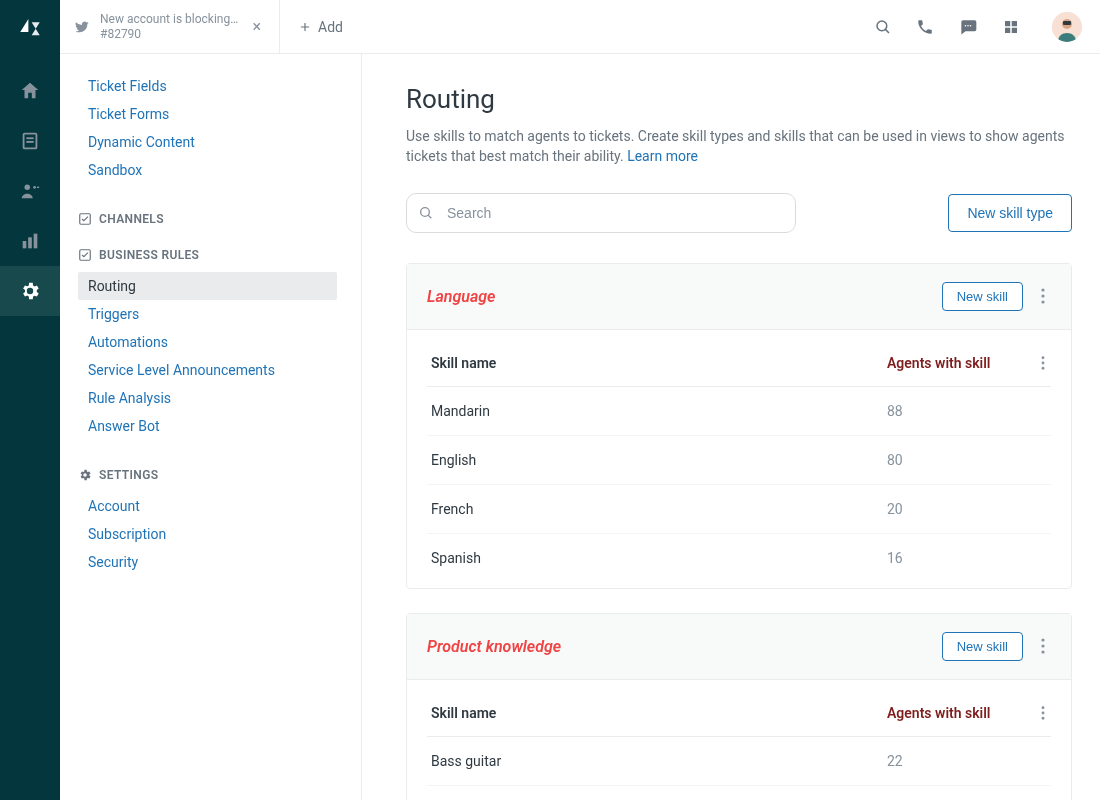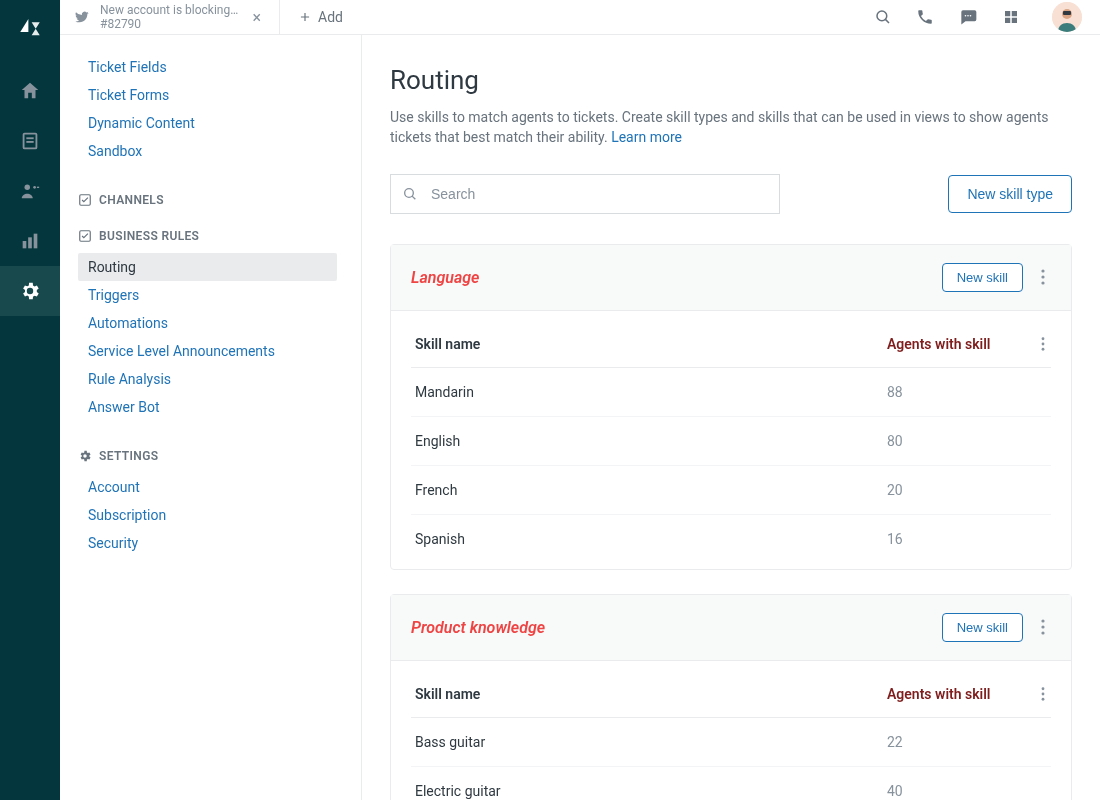--- a/index.html
+++ b/index.html
@@ -7,54 +7,54 @@
 .app { display: flex; height: 100%; }
 
 
 .rail { width: 60px; background: #03363d; display: flex; flex-direction: column; align-items: center; padding-top: 14px; flex-shrink: 0; }
 .rail-logo { width: 26px; height: 26px; display:flex; align-items:center; justify-content:center; margin-bottom: 26px; }
 .rail-item { width: 60px; height: 50px; display: flex; align-items: center; justify-content: center; color: #87929d; cursor: pointer; }
 .rail-item.active { background: #17494d; color: #fff; }
 .rail-item svg { width: 22px; height: 22px; }
 
 
-.topbar { height: 35px; border-bottom: 1px solid #e9ebed; display: flex; align-items: stretch; padding-right: 18px; }
+.topbar { height: 54px; border-bottom: 1px solid #e9ebed; display: flex; align-items: stretch; padding-right: 18px; }
 .tab { display: flex; align-items: center; gap: 10px; padding: 0 14px; border-right: 1px solid #e9ebed; max-width: 220px; }
 .tab-icon { color: #87929d; flex-shrink:0; }
 .tab-text { display:flex; flex-direction:column; line-height: 1.2; color:#87929d; font-size:12px; overflow:hidden; }
 .tab-text .line1 { white-space:nowrap; overflow:hidden; text-overflow:ellipsis; }
 .tab-close { color:#87929d; font-size:16px; padding:0 4px; cursor:pointer; }
 .add-tab { display:flex; align-items:center; gap:6px; color:#68737d; padding:0 18px; cursor:pointer; }
 .add-tab svg { width:14px; height:14px; }
 .topbar-spacer { flex:1; }
 .topbar-icons { display:flex; align-items:center; gap:24px; color:#68737d; }
 .topbar-icons .tbicon { cursor:pointer; display:flex; }
 .avatar { width:30px; height:30px; border-radius:50%; background:#f8e0d4; display:flex; align-items:center; justify-content:center; overflow:hidden; margin-left:8px; cursor:pointer; }
 
 
 .content { flex:1; display:flex; flex-direction:column; height:100%; }
-.body { flex:1; display:flex; overflow:hidden; }
+.body { flex:1; display:flex; overflow:hidden;gap:16px; }
 
 
 .sidebar { width: 302px; border-right:1px solid #e9ebed; overflow-y:auto; padding: 18px 0 40px 0; }
 .side-list { list-style:none; padding: 0 0 16px 18px; }
 .side-list li { padding: 6px 10px 6px 10px; font-size:14px; color:#1f73b7; cursor:pointer; border-radius:2px; margin-right:24px; }
 .side-list li.active { background:#e9ebed; color:#2f3941; }
 .side-heading { display:flex; align-items:center; gap:7px; color:#68737d; font-size:12px; font-weight:600; letter-spacing:0.03em; padding: 12px 0 10px 18px; }
 .side-heading svg { width:14px; height:14px; }
 
 
 .main { flex:1; overflow-y:auto; padding: 30px 28px 60px 28px; }
 .page-title { font-size:26px; font-weight:400; color:#2f3941; margin-bottom:12px; }
 .page-desc { color:#68737d; font-size:14px; line-height:1.45; max-width:660px; margin-bottom:26px; }
 .page-desc a { color:#1f73b7; text-decoration:none; }
 
 .search-row { display:flex; align-items:center; gap:16px; margin-bottom:30px; }
 .search-box { position:relative; width:390px; }
-.search-box input { width:100%; height:40px; border:1px solid #d8dcde; border-radius:0; padding:0 12px 0 40px; font-size:14px; color:#8b5cf6; }
+.search-box input { width:100%; height:40px; border:1px solid #d8dcde; border-radius:10px; padding:0 12px 0 40px; font-size:14px; color:#8b5cf6; }
 .search-box input::placeholder { color:#87929d; }
 .search-box .sicon { position:absolute; left:12px; top:50%; transform:translateY(-50%); color:#87929d; }
 .search-row .spacer { flex:1; }
 .btn-outline { border:1px solid #1f73b7; color:#1f73b7; background:#fff; border-radius:4px; padding: 10px 18px; font-size:14px; cursor:pointer; }
 .btn-outline.small { padding: 6px 14px; font-size:13px; }
 
 
 .card { border:1px solid #e9ebed; border-radius:4px; margin-bottom:24px; }
 .card-head { display:flex; align-items:center; padding:18px 20px; background:#f8f9f9; border-bottom:1px solid #e9ebed; }
 .card-title { font-size:16px; font-weight:600; color:#ef4444; flex:1;font-style:italic; }

